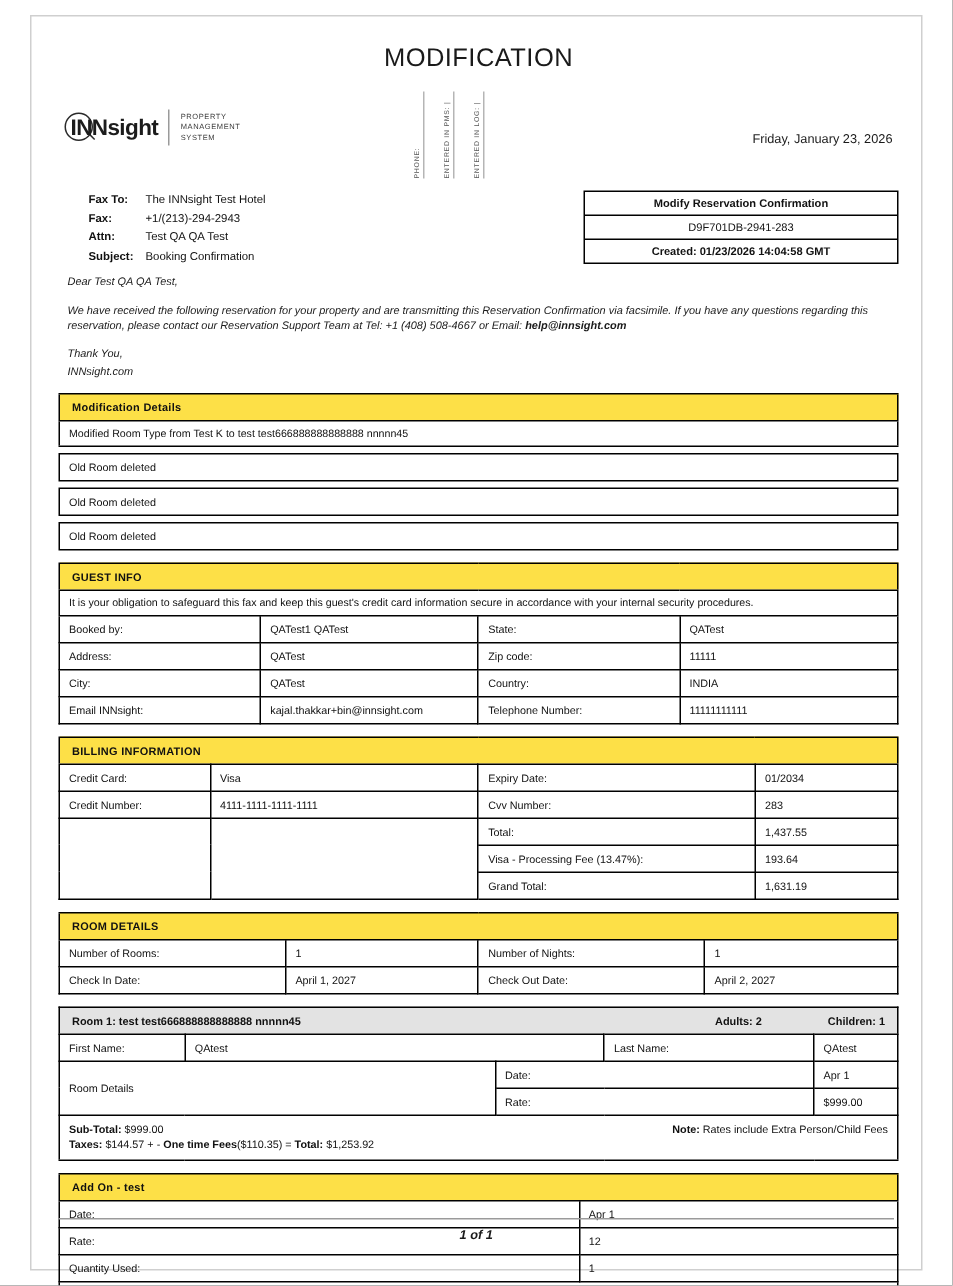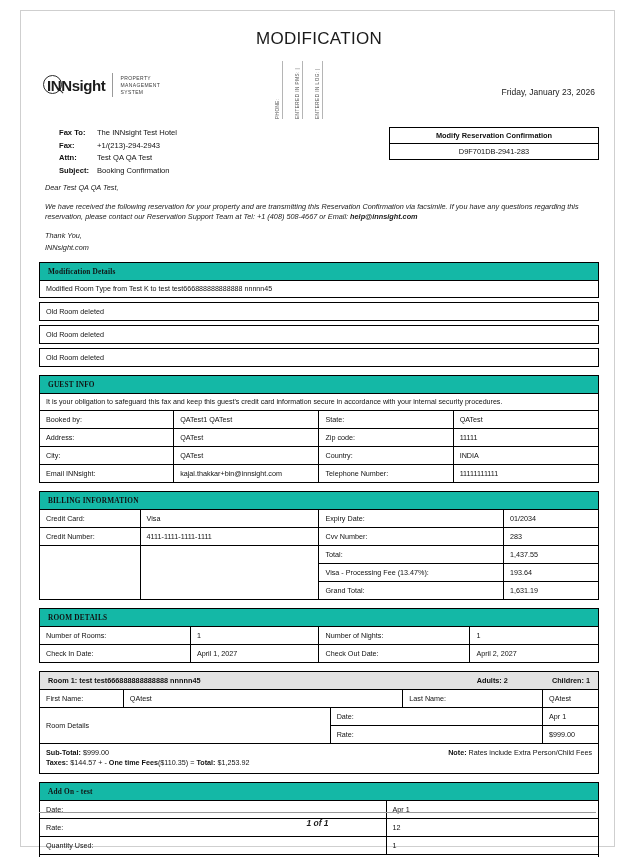--- a/index.html
+++ b/index.html
@@ -183,28 +183,27 @@
   .sec td, .sec th {
     border: 1px solid #000;
     font-size: 7.2px;
     padding: 4px 6px;
     text-align: left;
     font-weight: normal;
     vertical-align: middle;
     word-wrap: break-word;
   }
   .hdr td {
-    background: #14b8a6;
+    background: #fde047;
     font-weight: bold;
     font-size: 7.3px;
     letter-spacing: 0.2px;
     padding: 4px 8px;
     border-left: none;
     border-right: none;
-    font-family: Liberation Serif, serif;
   }
   .note-row td {
     font-size: 7.1px;
     border-left: none;
     border-right: none;
   }
   .b { font-weight: bold; }
 
   .standalone {
     width: 100%;
@@ -316,20 +315,21 @@
               <td class="k">Subject:</td>
               <td>Booking Confirmation</td>
             </tr>
           </tbody>
             </table>
         </div>
 
         <div class="conf-box">
           <div class="b">Modify Reservation Confirmation</div>
           <div>D9F701DB-2941-283</div>
+          <div class="b">Created: 01/23/2026 14:04:58 GMT</div>
         </div>
       </div>
 
       <div class="letter">
         <p>Dear Test QA QA Test,</p>
         <p>
           <span>We have received the following reservation for your property and are transmitting this Reservation Confirmation via facsimile. If you have any questions regarding this reservation, please contact our Reservation Support Team at Tel: +1 (408) 508-4667 or Email:</span>
           <span class="bold">help@innsight.com</span>
         </p>
         <p class="tight">Thank You,</p>

